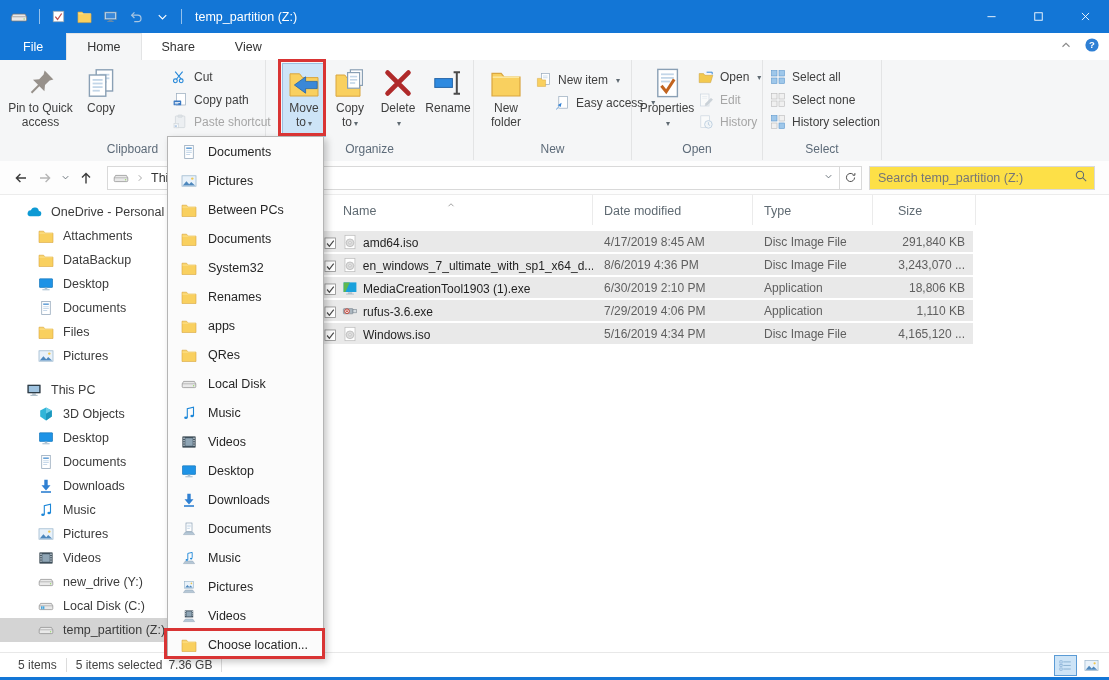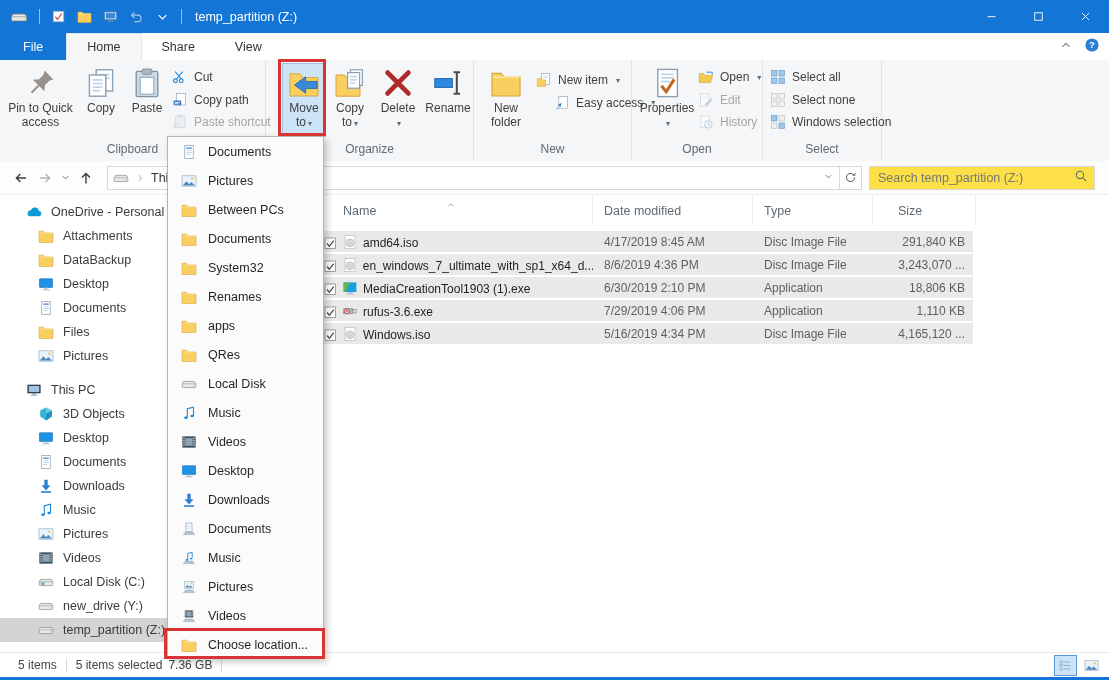--- a/index.html
+++ b/index.html
@@ -202,32 +202,20 @@
                 <rect x="3.8" y="7.8" width="5" height="0.9"></rect>
                 <rect x="3.8" y="9.6" width="5" height="0.9"></rect>
                 <rect x="3.8" y="11.4" width="3.6" height="0.9"></rect>
               </g>
             </svg>
           </span>
           <div class="lines">
             <div><span>Copy</span></div>
           </div>
         </div>
-        <div class="rbtn-lg" style="left: 125px; width: 44px;">
-          <span class="ic">
-            <svg width="32" height="32" viewBox="0 0 16 16">
-              <rect x="2.6" y="2.2" width="10.8" height="12.6" rx="0.8" fill="#cfd9e2" stroke="#8295a5" stroke-width="0.7"></rect>
-              <rect x="5.6" y="1" width="4.8" height="2.6" rx="0.6" fill="#aab8c4" stroke="#8295a5" stroke-width="0.5"></rect>
-              <rect x="4.6" y="5.2" width="6.8" height="8.4" fill="#fff" stroke="#9ab0c4" stroke-width="0.6"></rect>
-            </svg>
-          </span>
-          <div class="lines">
-            <div><span>Paste</span></div>
-          </div>
-        </div>
         <div class="rbtn-sm" style="left: 172px; top: 6px;">
           <span class="ic">
             <svg width="16" height="16" viewBox="0 0 16 16">
               <path d="M3.2 2.6l6 7.4M10.6 2.6l-6 7.4" stroke="#2286d8" stroke-width="1.1" fill="none"></path>
               <circle cx="3.4" cy="11.8" r="1.9" fill="none" stroke="#2286d8" stroke-width="1.1"></circle>
               <circle cx="9.2" cy="11.8" r="1.9" fill="none" stroke="#2286d8" stroke-width="1.1"></circle>
             </svg>
           </span>
           <span>Cut</span>
         </div>
@@ -435,21 +423,21 @@
           <span class="ic">
             <svg width="16" height="16" viewBox="0 0 16 16">
               <g stroke-width="0.6">
                 <rect x="1.6" y="1.6" width="5.4" height="5.4" fill="#9ec7ea" stroke="#5a96cc"></rect>
                 <rect x="9" y="1.6" width="5.4" height="5.4" fill="#f0f0f0" stroke="#b9b9b9"></rect>
                 <rect x="1.6" y="9" width="5.4" height="5.4" fill="#f0f0f0" stroke="#b9b9b9"></rect>
                 <rect x="9" y="9" width="5.4" height="5.4" fill="#9ec7ea" stroke="#5a96cc"></rect>
               </g>
             </svg>
           </span>
-          <span>Windows selection</span>
+          <span>History selection</span>
         </div>
         <div class="rgroup-label">Select</div>
       </div>
     </div>
 
   <div class="navrow">
     <span class="nav-btn" style="margin-left:9px;width:24px;" id="nav-back">
         <span class="ic">
           <svg width="16" height="16" viewBox="0 0 16 16">
             <path d="M13 8H3.6M7.4 4L3.4 8l4 4" fill="none" stroke="#3b3b3b" stroke-width="1.4"></path>
@@ -681,39 +669,39 @@
               </g>
             </svg>
           </span>
           <span>Videos</span>
         </div>
         <div class="side-item" style="padding-left: 38px;">
           <span class="ic">
             <svg width="16" height="16" viewBox="0 0 16 16">
               <path d="M2.6 5.4h10.8l1.4 2.4v2.8a1 1 0 0 1-1 1H2.2a1 1 0 0 1-1-1V7.8z" fill="#e9e9e9" stroke="#8a8a8a" stroke-width="0.7"></path>
               <path d="M1.4 7.8h13.2" stroke="#8a8a8a" stroke-width="0.5"></path>
+              <circle cx="12.6" cy="9.7" r="0.7" fill="#9adb6e"></circle>
+            </svg>
+          </span>
+          <span>new_drive (Y:)</span>
+        </div>
+        <div class="side-item" style="padding-left: 38px;">
+          <span class="ic">
+            <svg width="16" height="16" viewBox="0 0 16 16">
+              <path d="M2.6 5.4h10.8l1.4 2.4v2.8a1 1 0 0 1-1 1H2.2a1 1 0 0 1-1-1V7.8z" fill="#e9e9e9" stroke="#8a8a8a" stroke-width="0.7"></path>
+              <path d="M1.4 7.8h13.2" stroke="#8a8a8a" stroke-width="0.5"></path>
               <g fill="#2f9fe0">
                 <rect x="3" y="8.4" width="1.5" height="1.5"></rect>
                 <rect x="4.9" y="8.4" width="1.5" height="1.5"></rect>
                 <rect x="3" y="10.2" width="1.5" height="1"></rect>
                 <rect x="4.9" y="10.2" width="1.5" height="1"></rect>
               </g>
             </svg>
           </span>
           <span>Local Disk (C:)</span>
-        </div>
-        <div class="side-item" style="padding-left: 38px;">
-          <span class="ic">
-            <svg width="16" height="16" viewBox="0 0 16 16">
-              <path d="M2.6 5.4h10.8l1.4 2.4v2.8a1 1 0 0 1-1 1H2.2a1 1 0 0 1-1-1V7.8z" fill="#e9e9e9" stroke="#8a8a8a" stroke-width="0.7"></path>
-              <path d="M1.4 7.8h13.2" stroke="#8a8a8a" stroke-width="0.5"></path>
-              <circle cx="12.6" cy="9.7" r="0.7" fill="#9adb6e"></circle>
-            </svg>
-          </span>
-          <span>new_drive (Y:)</span>
         </div>
         <div class="side-item sel" style="padding-left: 38px;">
           <span class="ic">
             <svg width="16" height="16" viewBox="0 0 16 16">
               <path d="M2.6 5.4h10.8l1.4 2.4v2.8a1 1 0 0 1-1 1H2.2a1 1 0 0 1-1-1V7.8z" fill="#e9e9e9" stroke="#8a8a8a" stroke-width="0.7"></path>
               <path d="M1.4 7.8h13.2" stroke="#8a8a8a" stroke-width="0.5"></path>
               <circle cx="12.6" cy="9.7" r="0.7" fill="#9adb6e"></circle>
             </svg>
           </span>
           <span>temp_partition (Z:)</span>

